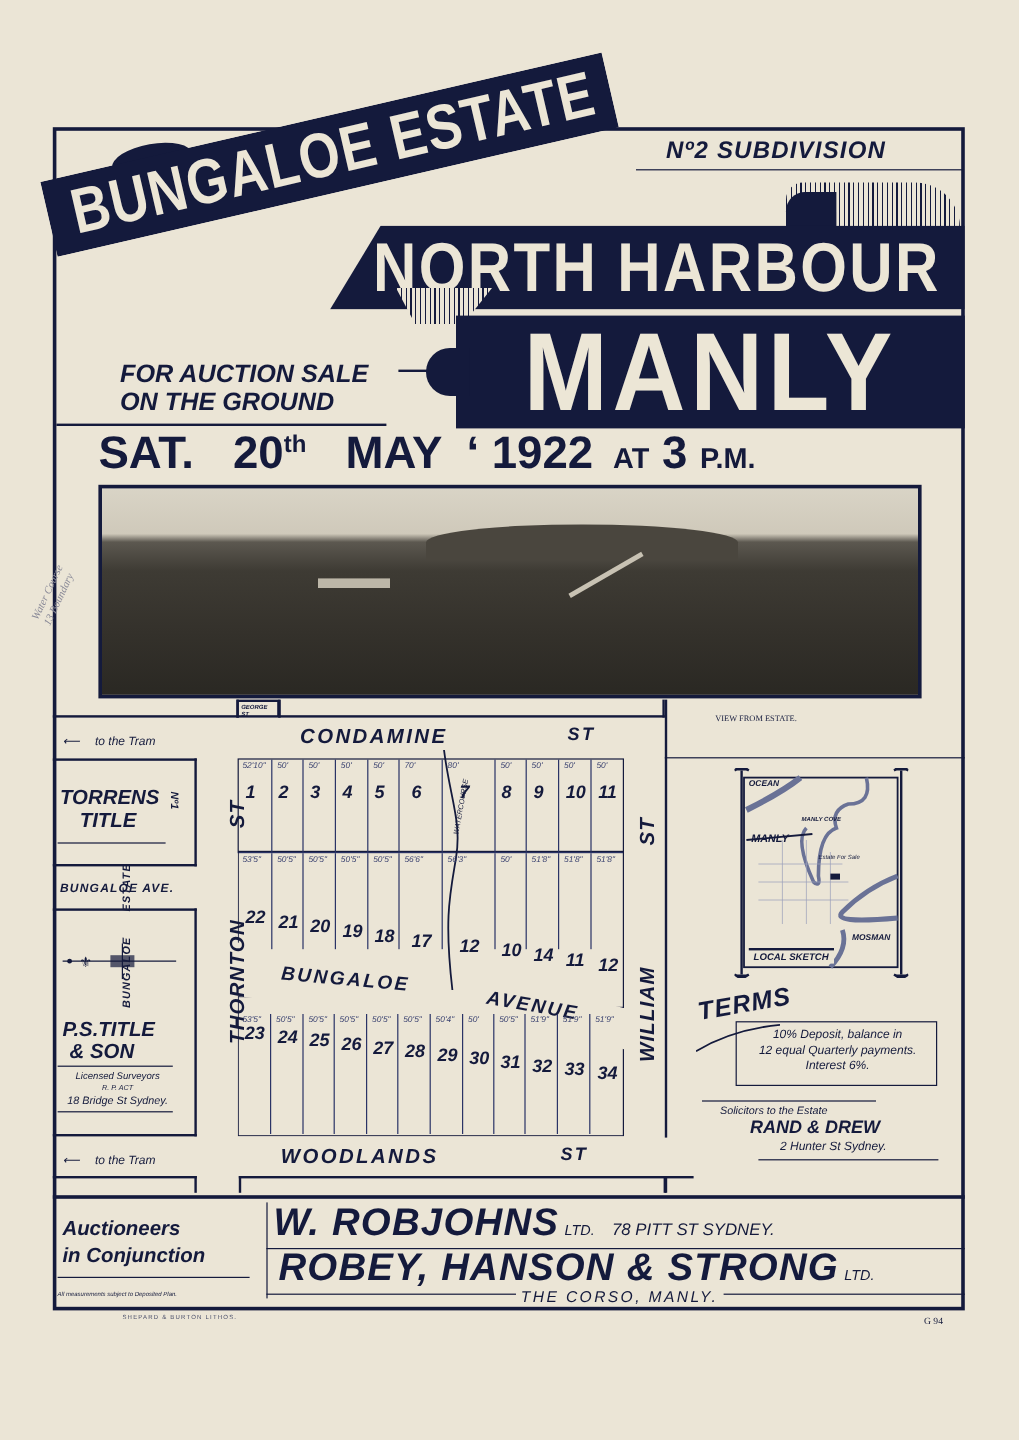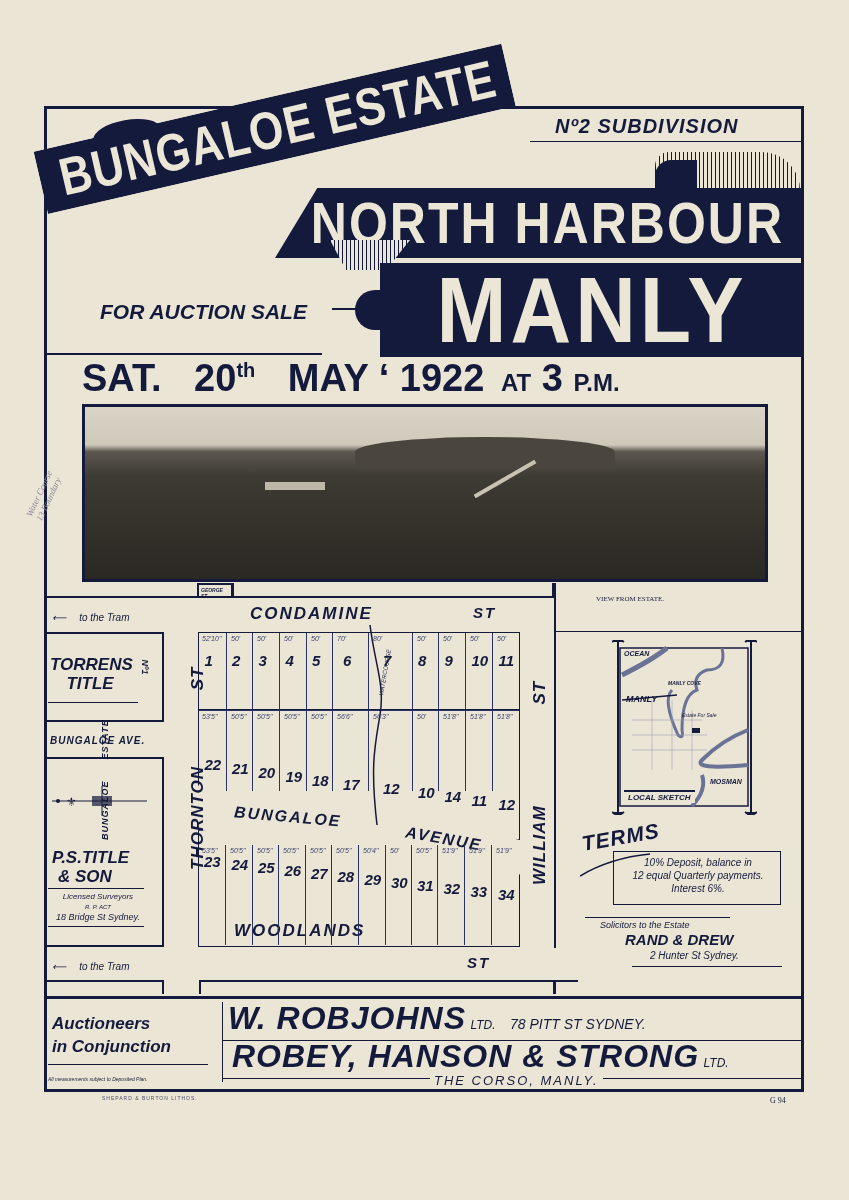--- a/index.html
+++ b/index.html
@@ -51,28 +51,29 @@
 <div class="abs hatch" style="left:330px;top:240px;width:80px;height:30px;clip-path:polygon(0 0,100% 0,70% 100%,20% 100%);"></div>
 
 <div class="abs banner-dark" style="left:380px;top:263px;width:424px;height:94px;display:flex;align-items:center;justify-content:center;">
   <span style="font-weight:bold;font-size:84px;letter-spacing:4px;font-family:'Liberation Sans Narrow','Liberation Sans',sans-serif;transform:scaleY(1.1);display:inline-block;">MANLY</span>
 </div>
 <div class="abs" style="left:355px;top:290px;width:36px;height:40px;background:#141a3c;border-radius:20px 0 0 20px;"></div>
 <div class="hline" style="left:332px;top:308px;width:25px;"></div>
 
 <div class="abs italic bold" style="left:60px;top:300px;font-size:21px;line-height:24px;margin-left:40px;">
   <div>FOR AUCTION SALE</div>
+  <div>ON THE GROUND</div>
 </div>
 <div class="hline" style="left:47px;top:353px;width:275px;"></div>
 
 <div class="abs bold" style="left:82px;top:357px;font-size:38px;white-space:nowrap;font-family:'Liberation Sans Narrow','Liberation Sans',sans-serif;">
   <span>SAT.</span>
   <span style="margin-left:22px;">20</span><sup style="font-size:20px;">th</sup>
   <span style="margin-left:22px;">MAY</span>
-  <span style="">‘ 1922</span>
+  <span style="margin-left:10px;">‘ 1922</span>
   <span style="font-size:24px;margin-left:6px;">AT</span>
   <span>3</span>
   <span style="font-size:24px;">P.M.</span>
 </div>
 
 <div class="abs" style="left:82px;top:404px;width:686px;height:178px;border:3px solid #141a3c;box-sizing:border-box;background:linear-gradient(180deg,#d9d4c6 0%,#cfc9ba 22%,#5c5850 26%,#3e3b34 40%,#34312b 70%,#2a2823 100%);">
   <div class="abs" style="left:270px;top:30px;width:260px;height:30px;background:#4a463e;border-radius:50% 50% 0 0;"></div>
   <div class="abs" style="left:180px;top:75px;width:60px;height:8px;background:#bdb7a8;"></div>
   <div class="abs" style="left:385px;top:70px;width:70px;height:4px;background:#c8c2b3;transform:rotate(-30deg);"></div>
 </div>
@@ -161,21 +162,21 @@
     </svg>
 </div>
 <div class="abs italic" style="left:378px;top:695px;font-size:6px;transform:rotate(-80deg);transform-origin:left top;">WATERCOURSE</div>
 
 <div class="street" style="left:234px;top:808px;font-size:16px;transform:rotate(5deg);">BUNGALOE</div>
 <div class="street" style="left:405px;top:830px;font-size:16px;transform:rotate(10deg);">AVENUE</div>
 
 <div class="box" style="left:198px;top:830px;width:322px;height:117px;border-width:1px;clip-path:polygon(0 0,28% 10%,55% 20%,74% 20%,100% 38%,100% 100%,0 100%);background:transparent;"></div>
 <div id="lots-bot"></div>
 
-<div class="street" style="left:234px;top:921px;font-size:17px;">
+<div class="street" style="left:234px;top:954px;font-size:17px;">
   <span>WOODLANDS</span>
 </div>
 <div class="street" style="left:467px;top:954px;font-size:15px;">ST</div>
 
 <div class="abs" style="left:612px;top:640px;width:145px;height:175px;">
   <svg width="145" height="175">
     <path d="M6 2 L6 172 M139 2 L139 172" stroke="#141a3c" stroke-width="2"></path>
     <path d="M0 2 L6 -2 L12 2 M133 2 L139 -2 L145 2 M0 172 L6 176 L12 172 M133 172 L139 176 L145 172" stroke="#141a3c" stroke-width="2" fill="#141a3c"></path>
     <rect x="8" y="8" width="128" height="158" fill="none" stroke="#141a3c" stroke-width="1.5"></rect>
     <path d="M10 35 Q40 20 55 8" stroke="#6a7296" stroke-width="5" fill="none"></path>

